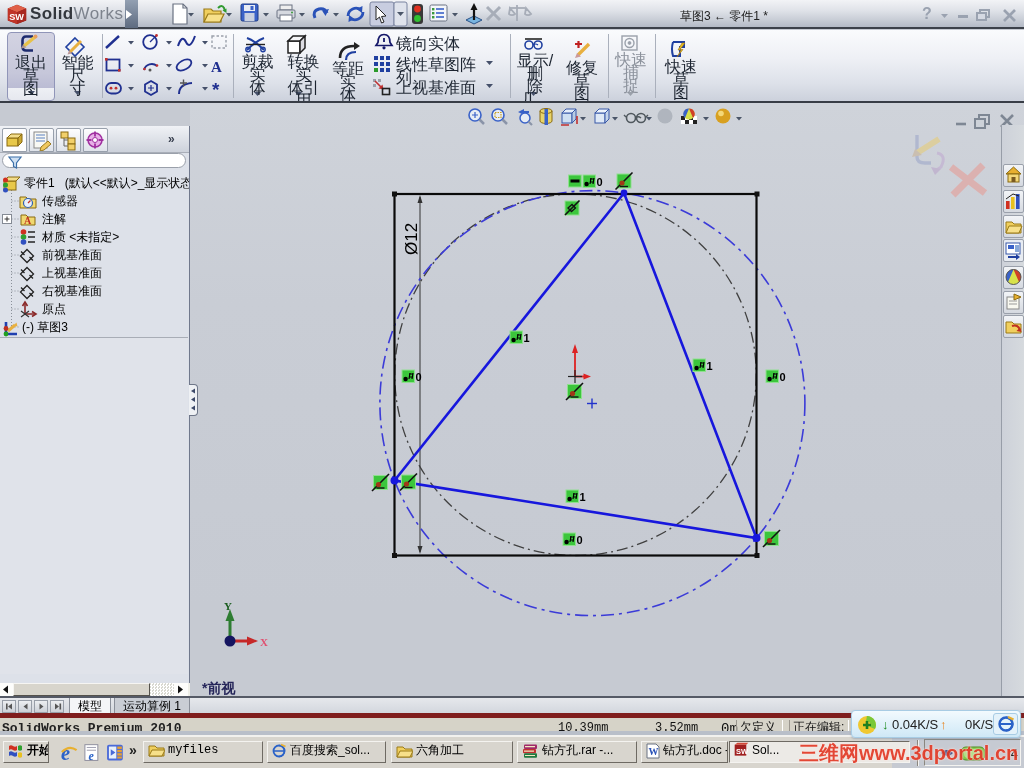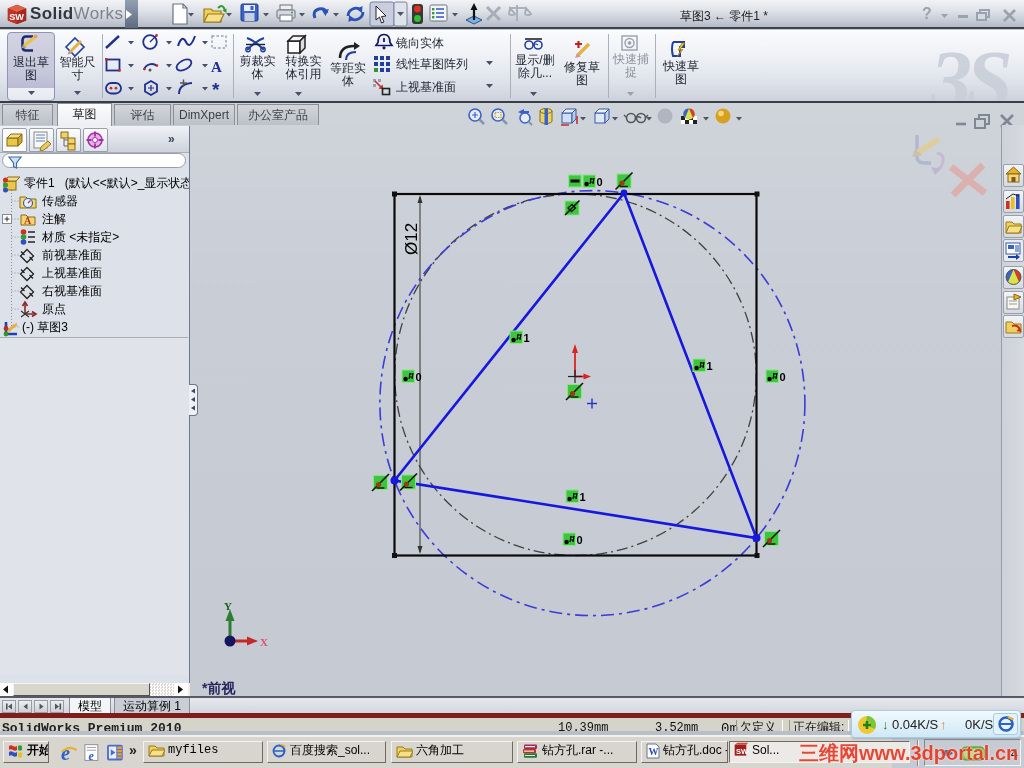--- a/index.html
+++ b/index.html
@@ -13,21 +13,21 @@
 #swname{position:absolute;left:30px;top:4px;font-size:17px;font-weight:bold;color:#33373d;letter-spacing:.4px}
 #swname .lt{color:#7d838d;font-weight:normal}
 #menuarrow{position:absolute;left:125px;top:0;width:13px;height:28px;
  background:linear-gradient(180deg,#93a0b2,#5e6b80);color:#fff;text-align:center;line-height:28px;font-size:10px}
 #wtitle{position:absolute;left:680px;top:8px;font-size:12px;color:#222}
 .wbtn{position:absolute;top:6px;color:#9aa2ae;font-weight:bold;font-size:14px}
 
 #cmdbar{position:absolute;left:0;top:30px;width:1024px;height:73px;
  background:linear-gradient(180deg,#fafbfd 0%,#eef0f5 40%,#dde1e9 75%,#ccd1dc 100%);
  border-bottom:2px solid #383d46;overflow:hidden}
-.cbtn2{position:absolute;text-align:center;color:#1c2430;font-size:12px;line-height:13px}
+.cbtn2{position:absolute;text-align:center;color:#1c2430;font-size:16px;line-height:13px}
 #exitbtn{position:absolute;left:7px;top:2px;width:48px;height:69px;border:1px solid #9095b8;border-radius:4px;
  background:linear-gradient(180deg,#d3d3e2 0%,#c6c7da 60%,#bbbcd4 82%,#eef0f5 82%,#e6e8ef 100%)}
 .dsmark{position:absolute;color:#c9cfd9;font-style:italic;font-weight:bold;font-family:"Liberation Serif",serif;letter-spacing:-6px}
 
 #tabrow{position:absolute;left:0;top:103px;width:1024px;height:23px;background:transparent;z-index:2}
 .ctab{position:absolute;top:1px;height:21px;border:1px solid #8a8f99;border-bottom:none;
  background:linear-gradient(180deg,#d3d5da,#bcc0c8);text-align:center;font-size:12px;color:#3c3f45;line-height:20px;overflow:hidden;white-space:nowrap}
 .ctab.act{background:linear-gradient(180deg,#fcfcfd,#eceef2);height:23px;top:0;z-index:3;color:#222}
 
 #lpanel{position:absolute;left:0;top:126px;width:190px;height:557px;background:#dde1e9;border-right:1px solid #70788c}
@@ -344,30 +344,22 @@
   <div class="cbtn2" style="left:238px;top:25px;width:39px">剪裁实<br>体</div>
   <div class="cbtn2" style="left:281px;top:25px;width:45px">转换实<br>体引用</div>
   <div class="cbtn2" style="left:328px;top:32px;width:40px">等距实<br>体</div>
   <div class="cbtn2" style="left:396px;top:7px;width:80px;text-align:left">镜向实体</div>
   <div class="cbtn2" style="left:396px;top:28px;width:90px;text-align:left">线性草图阵列</div>
   <div class="cbtn2" style="left:396px;top:51px;width:80px;text-align:left">上视基准面</div>
   <div class="cbtn2" style="left:513px;top:24px;width:44px">显示/删<br>除几...</div>
   <div class="cbtn2" style="left:562px;top:31px;width:40px">修复草<br>图</div>
   <div class="cbtn2" style="left:611px;top:23px;width:40px;color:#8c929c">快速捕<br>捉</div>
   <div class="cbtn2" style="left:660px;top:30px;width:42px">快速草<br>图</div>
-<div class="dsmark" style="left:930px;top:2px;font-size:84px;opacity:.9">3S</div>
-</div>
-
-<div id="tabrow">
-  <div class="ctab" style="left:2px;width:51px">特征</div>
-  <div class="ctab act" style="left:57px;width:55px">草图</div>
-  <div class="ctab" style="left:114px;width:57px">评估</div>
-  <div class="ctab" style="left:173px;width:62px">DimXpert</div>
-  <div class="ctab" style="left:237px;width:82px">办公室产品</div>
-</div>
+</div>
+
 
 <div id="viewport">
   <div id="frontview">*前视</div>
   <svg width="560" height="30" viewBox="0 0 560 30" style="position:absolute;left:270px;top:2px">
 
     <g transform="translate(8,3)">
           <circle cx="7" cy="7" r="6" fill="#e8edf4" stroke="#3a62c8" stroke-width="1.6"></circle>
           <path d="M4,7 h6 M7,4 v6" stroke="#3a62c8" stroke-width="1.2"></path>
           <line x1="11.5" y1="11.5" x2="16" y2="16" stroke="#8a94a8" stroke-width="2.5"></line>
         </g>

